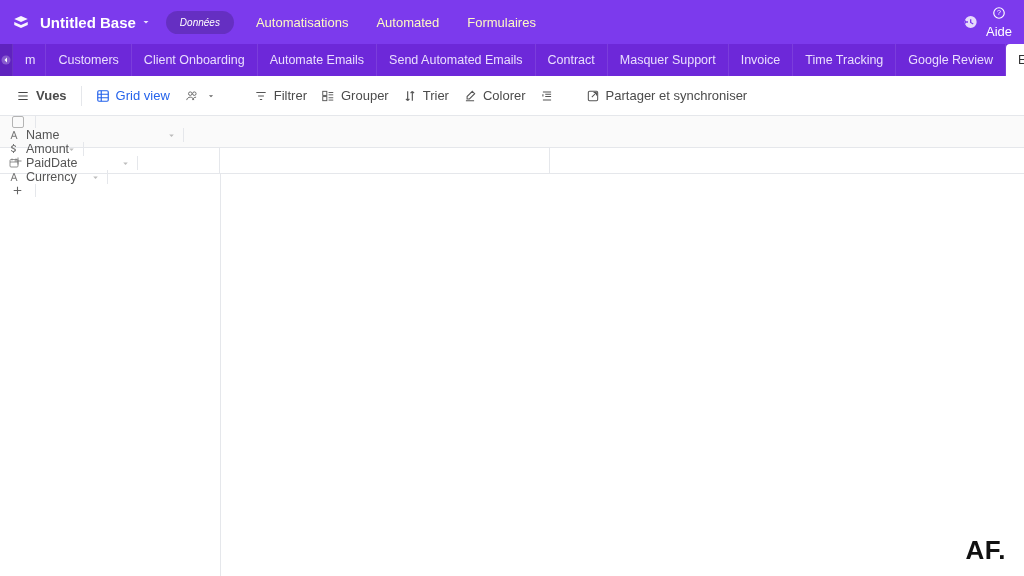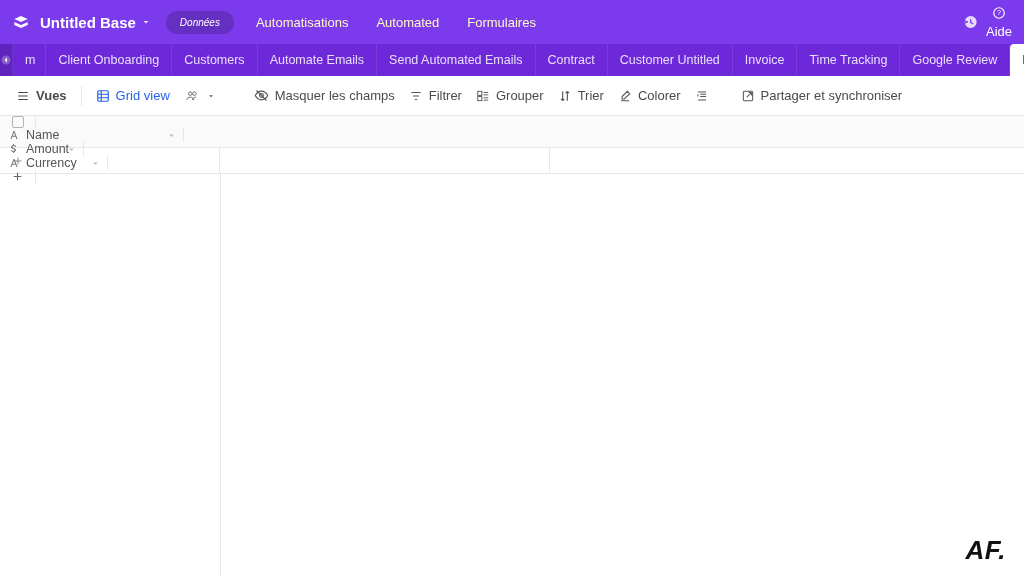--- a/index.html
+++ b/index.html
@@ -35,21 +35,21 @@
 .gridhead .c-amount { width: 84px; text-align: center; }
 .gridhead .c-paid { width: 138px; }
 .gridhead .c-curr { width: 108px; }
 .gridhead .c-add { width: 36px; justify-content: center; border-right: 1px solid #e5e7eb; }
 
 .addrow { height: 26px; display: flex; align-items: center; border-bottom: 1px solid #e5e7eb; }
 .addrow .plus { width: 36px; display: flex; justify-content: center; color: #888; }
 .addrow .rowrest1 { width: 184px; border-right: 1px solid #e5e7eb; height: 100%; }
 .addrow .rowrest2 { width: 330px; border-right: 1px solid #e5e7eb; height: 100%; }
 
-.canvas { position: relative; flex: 1; font-style: italic; }
+.canvas { position: relative; flex: 1; }
 .vline { position: absolute; top: 0; bottom: 0; left: 220px; width: 1px; background: #e5e7eb; }
 
 .watermark { position: absolute; right: 18px; bottom: 10px; font-weight: 800; font-size: 26px; letter-spacing: .5px; color: #111; }
 
 .col { display: flex; flex-direction: column; height: 100%; }
 svg { display: block; }
 .chk { width: 12px; height: 12px; border: 1.3px solid #b4b4b4; border-radius: 2px; }
 </style>
 </head>
 <body>
@@ -88,26 +88,26 @@
   </div>
 
   <div class="tabsbar">
     <div class="scroll-left">
       <svg width="12" height="12" viewBox="0 0 24 24">
           <circle cx="12" cy="12" r="9" fill="rgba(255,255,255,.25)"></circle>
           <path fill="#fff" d="M14 7l-5 5 5 5z"></path>
         </svg>
     </div>
     <div class="tab frag">m</div>
+    <div class="tab">Customers</div>
     <div class="tab">Client Onboarding</div>
-    <div class="tab">Customers</div>
     <div class="tab">Automate Emails</div>
     <div class="tab">Send Automated Emails</div>
     <div class="tab">Contract</div>
-    <div class="tab">Customer Untitled</div>
+    <div class="tab">Masquer Support</div>
     <div class="tab">Invoice</div>
     <div class="tab">Time Tracking</div>
     <div class="tab">Google Review</div>
     <div class="tab active">
       <span>Expenses</span>
 
     </div>
 
   </div>
 
@@ -131,28 +131,20 @@
           <circle cx="9" cy="8" r="3" fill="none" stroke="#666" stroke-width="1.6"></circle>
           <circle cx="16" cy="8" r="3" fill="none" stroke="#666" stroke-width="1.6"></circle>
           <path fill="none" stroke="#666" stroke-width="1.6" d="M3 19c0-3 3-5 6-5s6 2 6 5M13 19c0-3 3-5 6-5"></path>
         </svg>
       <svg width="10" height="10" viewBox="0 0 24 24">
           <path fill="#666" d="M7 10l5 5 5-5z"></path>
         </svg>
     </div>
     <div style="width:18px"></div>
     <div class="btn">
-      <svg width="15" height="15" viewBox="0 0 24 24">
-          <path fill="none" stroke="#555" stroke-width="1.8" d="M2 12s4-7 10-7 10 7 10 7-4 7-10 7S2 12 2 12z"></path>
-          <circle cx="12" cy="12" r="3" fill="none" stroke="#555" stroke-width="1.8"></circle>
-          <path stroke="#555" stroke-width="1.8" d="M4 4l16 16"></path>
-        </svg>
-      <span>Masquer les champs</span>
-    </div>
-    <div class="btn">
       <svg width="14" height="14" viewBox="0 0 24 24">
           <path fill="none" stroke="#555" stroke-width="2" d="M4 6h16M7 12h10M10 18h4"></path>
         </svg>
       <span>Filtrer</span>
     </div>
     <div class="btn">
       <svg width="14" height="14" viewBox="0 0 24 24">
           <rect x="3" y="4" width="7" height="7" fill="none" stroke="#555" stroke-width="1.6"></rect>
           <rect x="3" y="13" width="7" height="7" fill="none" stroke="#555" stroke-width="1.6"></rect>
           <path stroke="#555" stroke-width="1.6" d="M13 6h8M13 10h8M13 15h8M13 19h8"></path>
@@ -205,20 +197,32 @@
       <svg width="12" height="12" viewBox="0 0 24 24">
           <path fill="#777" d="M12 2v2.1c2.3.3 4 1.7 4 3.9h-2c0-1.1-1.1-2-2.5-2S9 7.1 9 8.2c0 1 .8 1.5 3 2.1 2.6.7 4 1.6 4 3.7 0 2.1-1.7 3.5-4 3.9V20h-2v-2.1c-2.3-.3-4-1.7-4-3.9h2c0 1.1 1.1 2 2.5 2s2.5-.9 2.5-2c0-1-.8-1.5-3-2.1-2.6-.7-4-1.6-4-3.7 0-2.1 1.7-3.5 4-3.9V2h2z"></path>
         </svg>
       <span>Amount</span>
       <span class="dd">
           <svg width="11" height="11" viewBox="0 0 24 24">
             <path fill="#888" d="M7 10l5 5 5-5z"></path>
           </svg>
         </span>
     </div>
+    <div class="cell c-paid">
+      <svg width="12" height="12" viewBox="0 0 24 24">
+          <rect x="4" y="5" width="16" height="15" rx="2" fill="none" stroke="#777" stroke-width="1.6"></rect>
+          <path stroke="#777" stroke-width="1.6" d="M4 10h16M8 3v4M16 3v4"></path>
+        </svg>
+      <span>PaidDate</span>
+      <span class="dd">
+          <svg width="11" height="11" viewBox="0 0 24 24">
+            <path fill="#888" d="M7 10l5 5 5-5z"></path>
+          </svg>
+        </span>
+    </div>
     <div class="cell c-curr">
       <svg width="12" height="12" viewBox="0 0 24 24">
           <path fill="#777" d="M5 20L11 4h2l6 16h-2.2l-1.6-4.4H8.8L7.2 20H5zm4.5-6.4h5L12 6.8 9.5 13.6z"></path>
         </svg>
       <span>Currency</span>
       <span class="dd">
           <svg width="11" height="11" viewBox="0 0 24 24">
             <path fill="#888" d="M7 10l5 5 5-5z"></path>
           </svg>
         </span>

